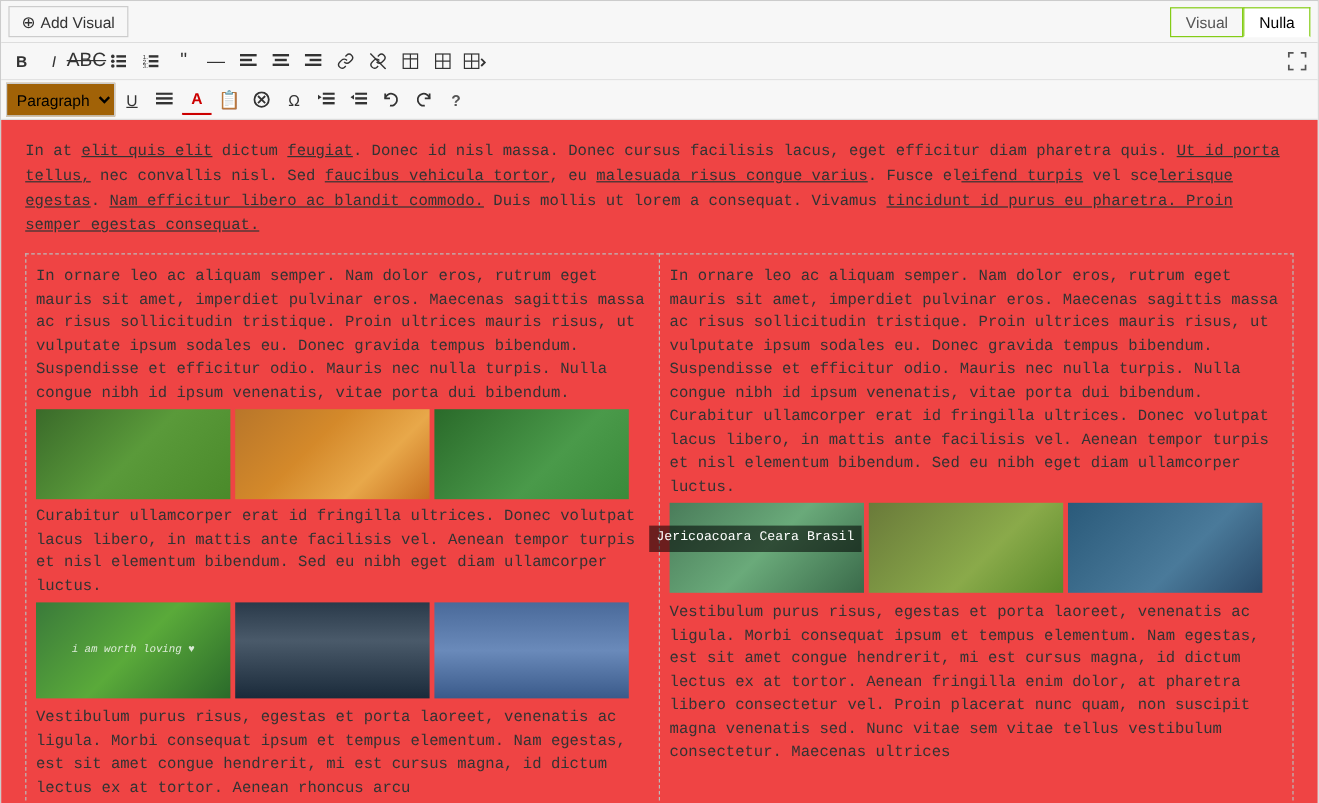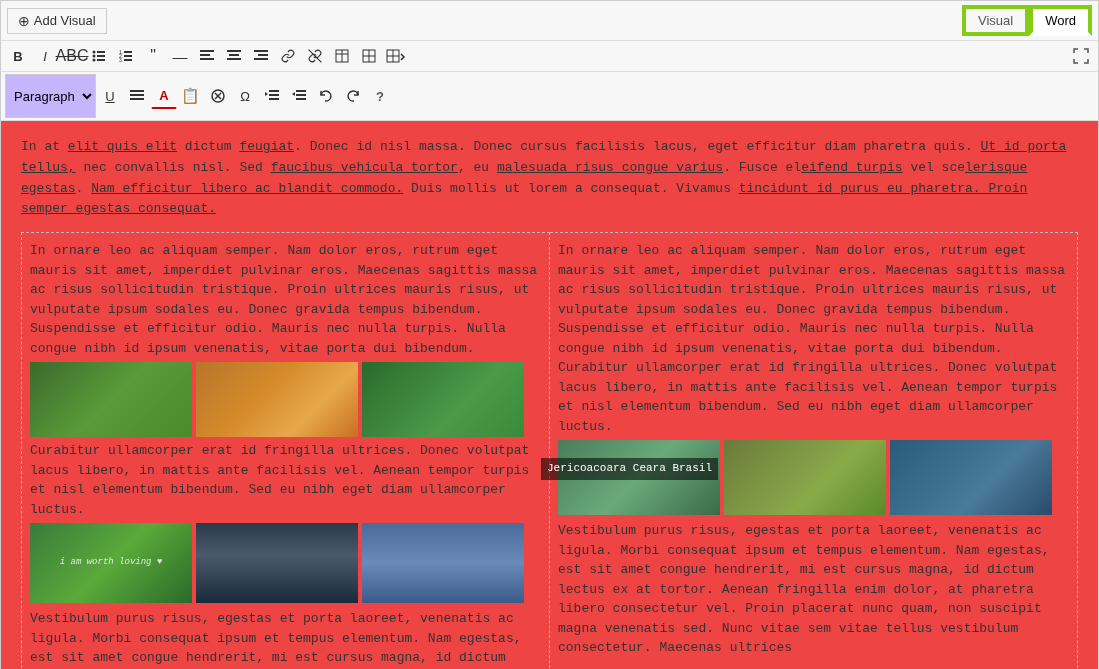--- a/index.html
+++ b/index.html
@@ -9,21 +9,21 @@
       width: 1099px;
       min-height: 669px;
       background: #fff;
       border: 1px solid #ccc;
       display: flex;
       flex-direction: column;
     }
 
     .tab-btn {
       padding: 4px 12px;
-      border: 4px solid #84cc16;
+      border: 1px solid #84cc16;
       background: #f7f7f7;
       cursor: pointer;
       font-size: 13px;
       color: #555;
     }
     .tab-btn.active {
       background: #fff;
       border-bottom-color: #fff;
       color: #000;
     }
@@ -61,23 +61,23 @@
       background: transparent;
       cursor: pointer;
       color: #333;
       font-size: 13px;
       border-radius: 2px;
     }
 
     .paragraph-select {
       padding: 2px 4px;
       border: 1px solid #ccc;
-      background: #c4b5fd;
-      font-size: 13px;
-      height: 44px;
+      background: #a16207;
+      font-size: 13px;
+      height: 28px;
       cursor: pointer;
     }
 
     
     .editor-content {
       padding: 16px 20px;
       flex: 1;
       overflow-y: auto;
       background: #ef4444;
       font-size: 13px;
@@ -217,21 +217,21 @@
 
 <div class="editor-wrap">
 
   <div style="display:flex; justify-content:space-between; align-items:center; padding:4px 6px; border-bottom:1px solid #ddd; background:#f7f7f7;">
     <button class="add-media-btn">
       <span style="font-size:14px;">⊕</span>
       <span>Add Visual</span>
     </button>
     <div style="display:flex;">
       <button class="tab-btn">Visual</button>
-      <button class="tab-btn active">Word</button>
+      <button class="tab-btn active">Nulla</button>
     </div>
   </div>
 
   <div class="toolbar-row">
     <button class="toolbar-btn" style="font-weight:bold;">B</button>
     <button class="toolbar-btn" style="font-style:italic;">I</button>
     <button class="toolbar-btn" style="font-size:16px; text-decoration:line-through;">ABC</button>
     <button class="toolbar-btn">
       <svg width="14" height="14" viewBox="0 0 14 14" fill="#333">
           <circle cx="2" cy="3" r="1.5"></circle>

